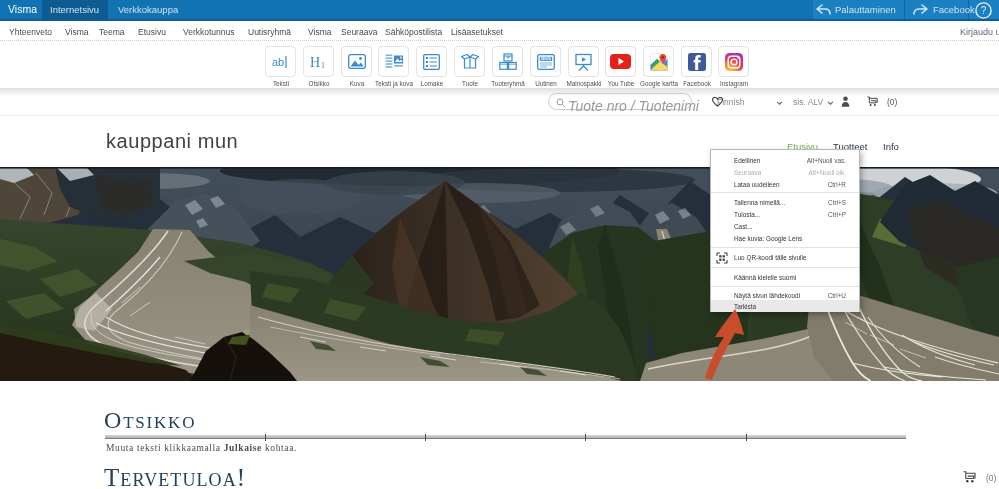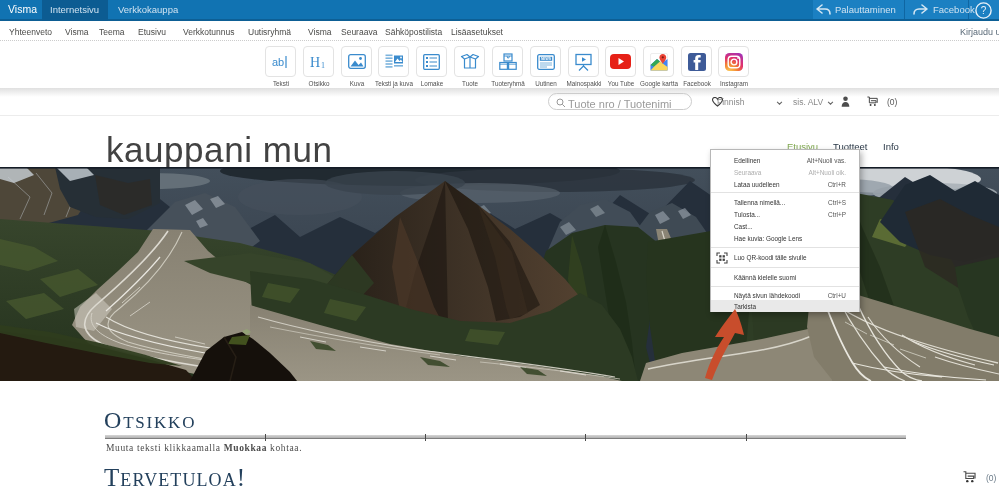--- a/index.html
+++ b/index.html
@@ -8,24 +8,24 @@
 #topbar{position:absolute;left:0;top:0;width:999px;height:21px;background:#1173b2;border-bottom:2px solid #0d5f95}
 #topbar .t{position:absolute;top:0;height:19px;line-height:19px;color:#cfe2f1;font-size:9.5px;white-space:nowrap}
 #tbright{position:absolute;right:0;top:0;width:186px;height:19px;background:#1b80c2}
 .tsep{position:absolute;top:0;width:1px;height:19px;background:#0f66a2}
 #menubar{position:absolute;left:0;top:21px;width:999px;height:20px;background:#fff;border-bottom:1px dotted #ccc}
 #menubar span{position:absolute;top:6px;font-size:8.5px;color:#4a4a48;white-space:nowrap}
 .tool{position:absolute;top:46px;width:31px;height:31px;background:#fff;border:1px solid #e3e3e3;border-radius:4px;display:flex;align-items:center;justify-content:center}
 .tlab{position:absolute;top:80px;width:62px;text-align:center;font-size:6.3px;color:#4f4f4f;white-space:nowrap}
 #siteshadow{position:absolute;left:0;top:88px;width:999px;height:9px;background:linear-gradient(#e0e0e0,rgba(255,255,255,0))}
 #search{position:absolute;left:548px;top:93px;width:144px;height:17px;border:1px solid #ccc;border-radius:9px}
-#search .ph{position:absolute;left:19px;top:3.5px;font-size:11px;color:#9a9a9a;white-space:nowrap}
+#search .ph{position:absolute;left:19px;top:3.5px;font-size:14px;font-style:italic;color:#9a9a9a;white-space:nowrap}
 .hdtxt{position:absolute;top:97px;font-size:8.5px;color:#8a8a8a;white-space:nowrap}
 #hdline{position:absolute;left:0;top:115px;width:999px;height:1px;background:#ececec}
-#kauppani{position:absolute;left:106px;top:130px;font-size:35px;color:#424242;letter-spacing:0.55px}
+#kauppani{position:absolute;left:106px;top:130px;font-size:20px;color:#424242;letter-spacing:0.55px}
 .nav{position:absolute;top:141px;font-size:9.5px;color:#2a3847;white-space:nowrap}
 #ctx{position:absolute;left:710px;top:149px;width:150px;height:163px;background:#fff;border:1px solid #b7b7b7;box-shadow:2px 3px 6px rgba(0,0,0,.3)}
 .mi{position:absolute;left:23px;font-size:6.4px;color:#333;white-space:nowrap;height:12px;line-height:12px}
 .ms{position:absolute;right:13px;font-size:6.4px;color:#555;white-space:nowrap;height:12px;line-height:12px}
 .msep{position:absolute;left:0;width:148px;height:1px;background:#e2e2e2}
 .gray{color:#adadad}
 #otsikko{position:absolute;left:104px;top:407px;font-family:"Liberation Serif",serif;font-variant:small-caps;font-size:24px;letter-spacing:1.8px;color:#23405c}
 #gbar{position:absolute;left:105px;top:435px;width:801px;height:4px;background:linear-gradient(#d6d6d6,#b0b0b0);border-bottom:1px solid #7e7e7e}
 .tick{position:absolute;top:434px;width:1px;height:7px;background:#4a4a4a}
 #muuta{position:absolute;left:106px;top:443px;font-family:"Liberation Serif",serif;font-size:9.5px;letter-spacing:0.62px;color:#4c4c4c}
@@ -367,21 +367,21 @@
 <svg class="abs" style="left:700px;top:303px" width="55" height="80" viewBox="0 0 55 80">
       <path d="M5 75 C10 58 16 46 24 34 L15 34 C24 20 31 12 35 6 C39 13 42 24 44 32 L35 30 C28 43 20 56 12 77 Z" fill="#c84d2c"></path>
     </svg>
 
 <div id="otsikko">Otsikko</div>
 <div id="gbar"></div>
 <div class="tick" style="left:265px"></div>
 <div class="tick" style="left:425px"></div>
 <div class="tick" style="left:585px"></div>
 <div class="tick" style="left:746px"></div>
-<div id="muuta">Muuta teksti klikkaamalla <b>Muokkaa</b> kohtaa.</div>
+<div id="muuta">Muuta teksti klikkaamalla <b>Julkaise</b> kohtaa.</div>
 <div id="terve">Tervetuloa!</div>
 <svg class="abs" style="left:963px;top:471px" width="13" height="12" viewBox="0 0 14 13">
       <path d="M0.5 0.8 L3 0.8 L3 8.2 L11.5 8.2 L11.5 5.5 L5 5.5 M3 2.5 L13 2.5 L13 8.2" fill="none" stroke="#4a4a4a" stroke-width="1.2"></path>
       <circle cx="4.6" cy="11" r="1.3" fill="#333"></circle>
       <circle cx="10" cy="11" r="1.3" fill="#333"></circle>
     </svg>
 <span id="bcart">(0)</span>
 </div>
 
 </body></html>

